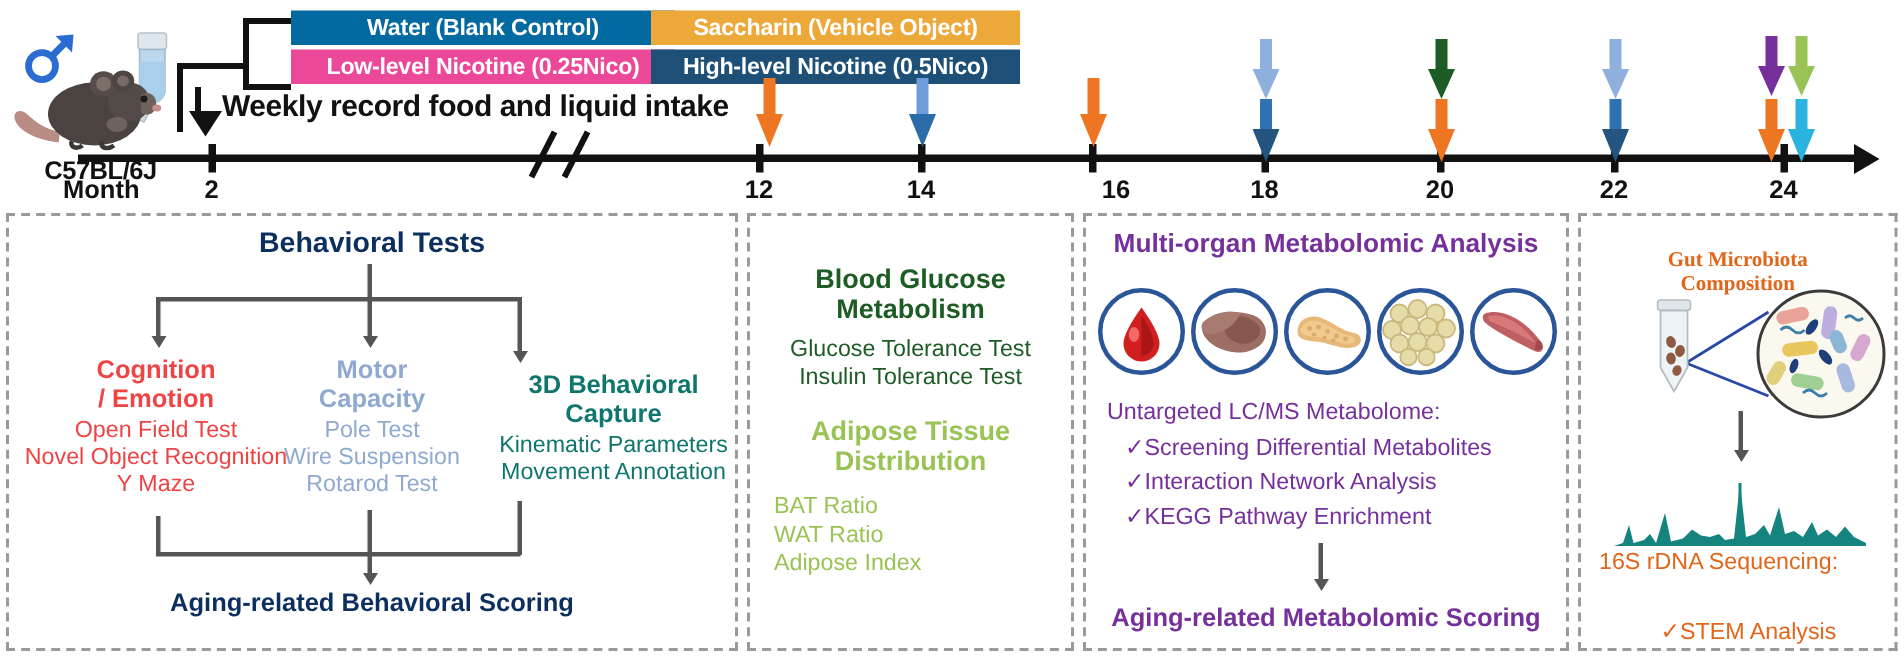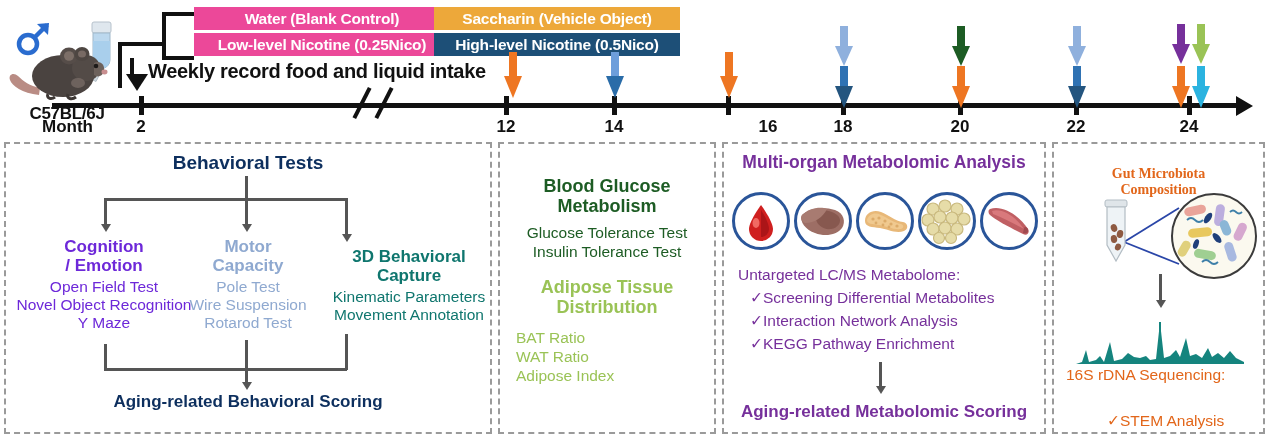--- a/index.html
+++ b/index.html
@@ -52,21 +52,21 @@
 
   .ptitle{font-weight:bold;text-align:center;line-height:1.12;}
 
   
   #bt-title{position:absolute;left:0;width:100%;top:8px;font-size:19px;color:#0d2f5e;}
   .col-head{font-weight:bold;font-size:17px;line-height:1.1;text-align:center;}
   .col-item{font-size:15.5px;line-height:1.16;text-align:center;white-space:nowrap;}
   #bt-footer{position:absolute;left:0;width:100%;top:248px;font-size:17px;
      font-weight:bold;color:#0d2f5e;text-align:center;}
 
-  .navy{color:#6d28d9;}
+  .navy{color:#ef4444;}
   .steel{color:#8fa9d0;}
   .cyan{color:#0f766e;}
   .dgreen{color:#1d5c24;}
   .lgreen{color:#9ac356;}
   .purple{color:#76309b;}
   .orange{color:#e2661a;}
 
   .connector{position:absolute;background:#555;}
   .conn-head{position:absolute;width:0;height:0;
      border-left:5px solid transparent;border-right:5px solid transparent;
@@ -132,40 +132,40 @@
 
   <div class="brkline" style="left:118px;top:42px;width:4px;height:46px;"></div>
   <div class="brkline" style="left:118px;top:42px;width:48px;height:4px;"></div>
   <div class="brkline" style="left:162px;top:12px;width:4px;height:48px;"></div>
   <div class="brkline" style="left:162px;top:12px;width:32px;height:4px;"></div>
   <div class="brkline" style="left:162px;top:56px;width:32px;height:4px;"></div>
   <div class="brkline" style="left:130px;top:58px;width:4px;height:22px;"></div>
   <div id="wk-arrowhead" style="top:74px;left:126px;"></div>
   <div id="weekly-text">Weekly record food and liquid intake</div>
 
-  <div class="legend-chip" style="left:194px;top:7px;width:256px;background:#ec4899;">Water (Blank Control)</div>
+  <div class="legend-chip" style="left:194px;top:7px;width:256px;background:#0369a1;">Water (Blank Control)</div>
   <div class="legend-chip" style="left:194px;top:33px;width:256px;background:#ec4899;">Low-level Nicotine (0.25Nico)</div>
   <div class="legend-chip" style="left:434px;top:7px;width:246px;background:#eda83a;">Saccharin (Vehicle Object)</div>
   <div class="legend-chip" style="left:434px;top:33px;width:246px;background:#1d4f77;">High-level Nicotine (0.5Nico)</div>
 
   <div id="axis-line"></div>
   <div id="axis-arrowhead"></div>
   <div class="brk" style="left:360px;"></div>
   <div class="brk" style="left:382px;"></div>
 
   <div id="month-word">Month</div>
 
   <div class="tick" style="left:139px;"></div>
   <div class="tick-label" style="left:141px;">2</div>
   <div class="tick" style="left:504px;"></div>
   <div class="tick-label" style="left:506px;">12</div>
   <div class="tick" style="left:612px;"></div>
   <div class="tick-label" style="left:614px;">14</div>
   <div class="tick" style="left:726px;"></div>
-  <div class="tick-label" style="left:768px;">16</div>
+  <div class="tick-label" style="left:744px;">16</div>
   <div class="tick" style="left:841px;"></div>
   <div class="tick-label" style="left:843px;">18</div>
   <div class="tick" style="left:958px;"></div>
   <div class="tick-label" style="left:960px;">20</div>
   <div class="tick" style="left:1074px;"></div>
   <div class="tick-label" style="left:1076px;">22</div>
   <div class="tick" style="left:1187px;"></div>
   <div class="tick-label" style="left:1189px;">24</div>
 
   <div class="tl-arrow" style="left:132px;top:0;">

